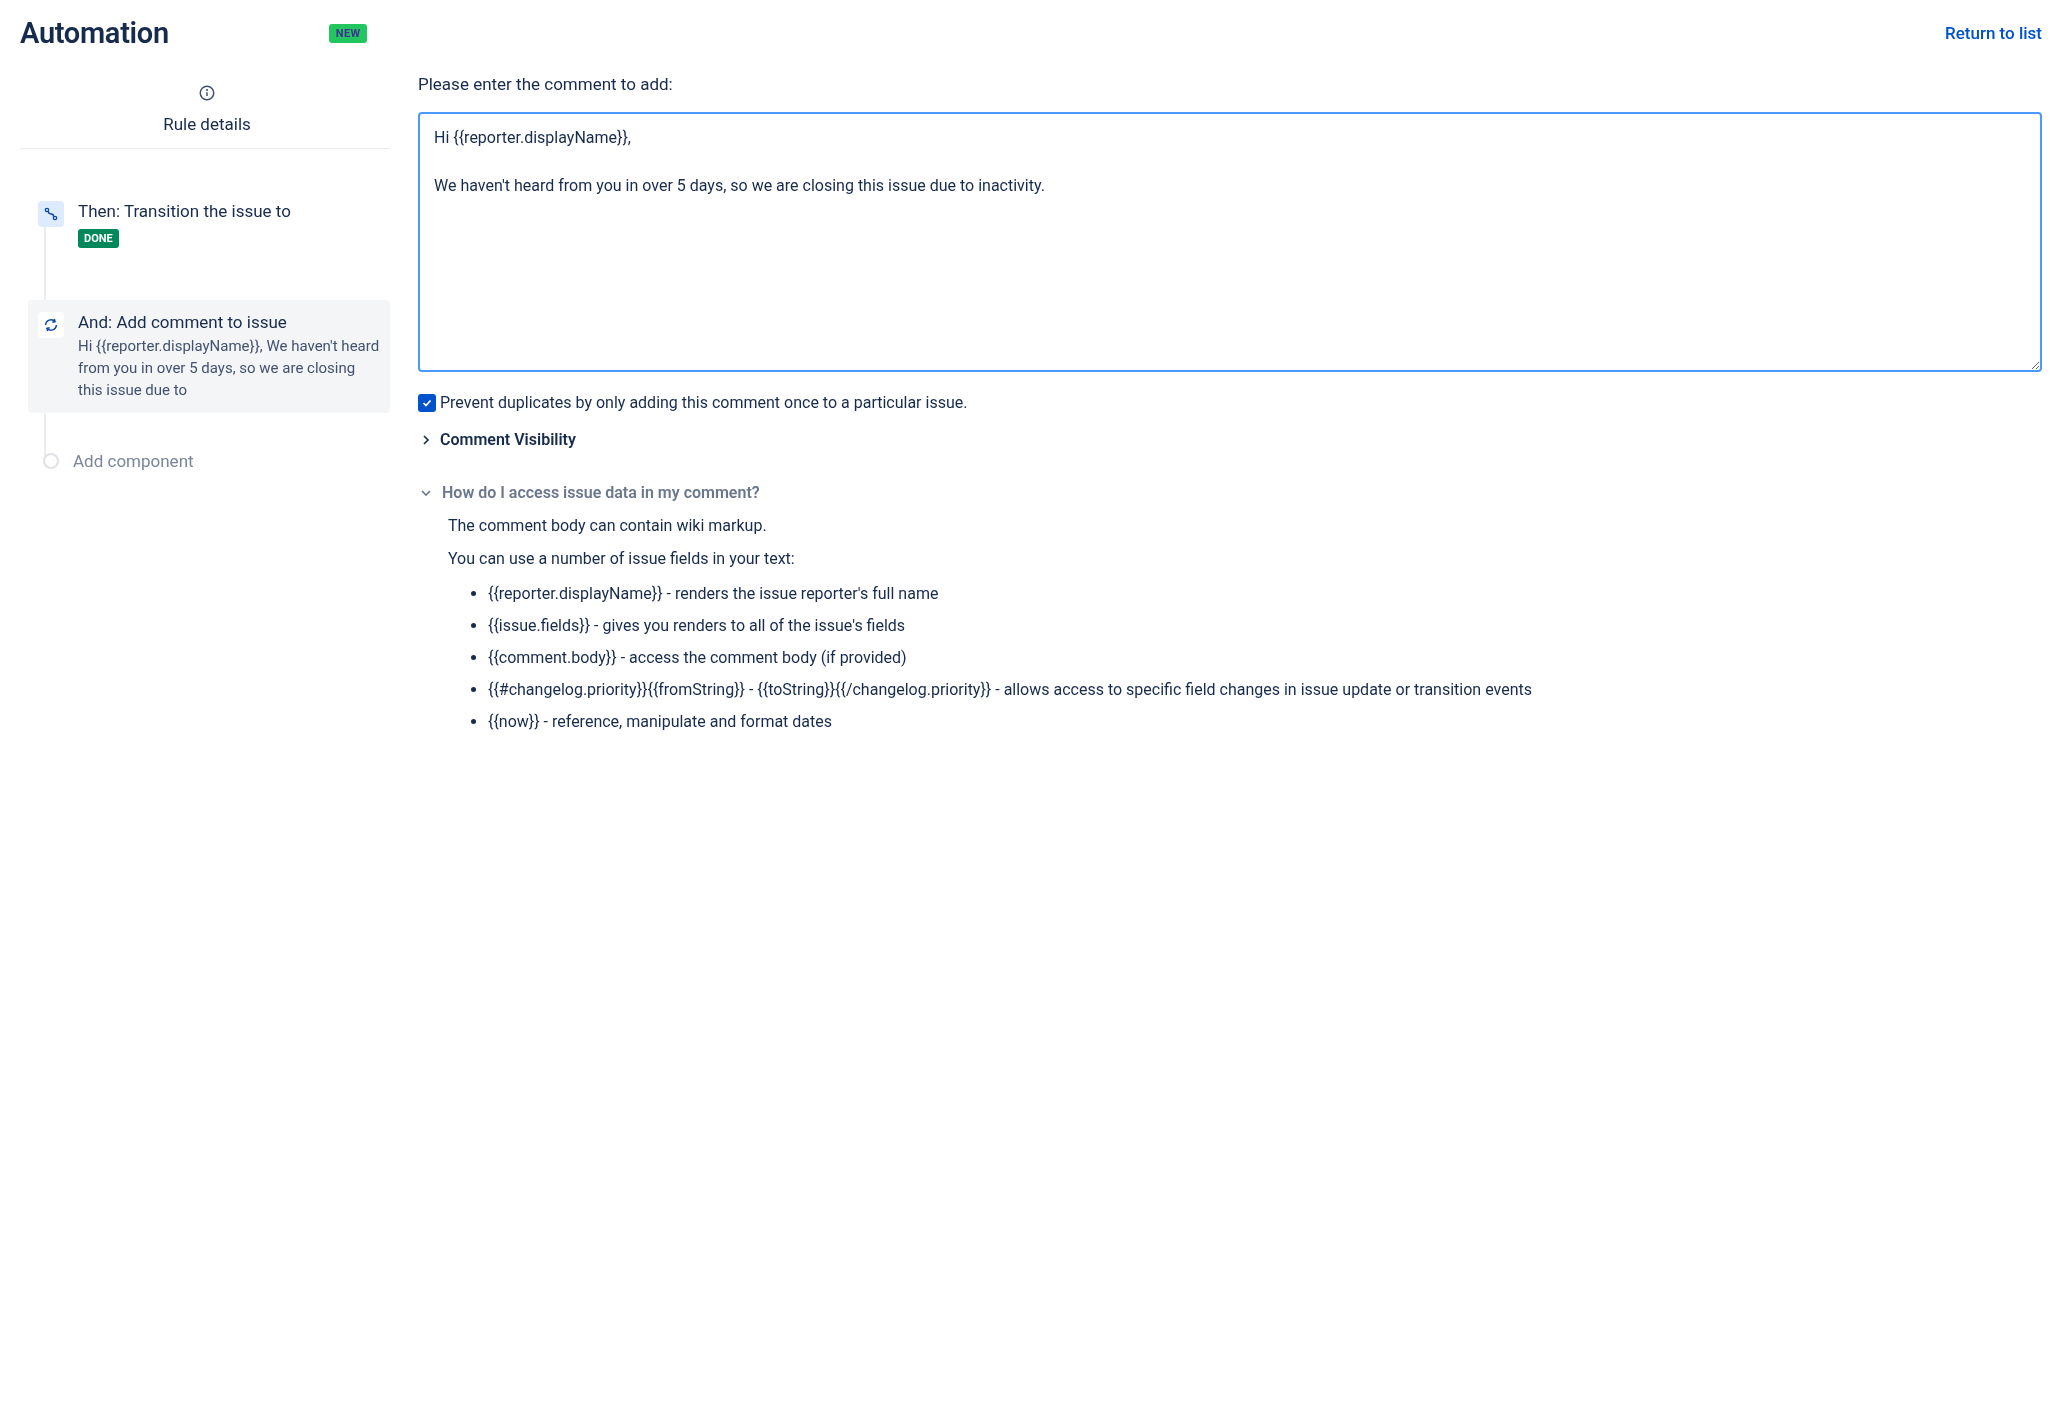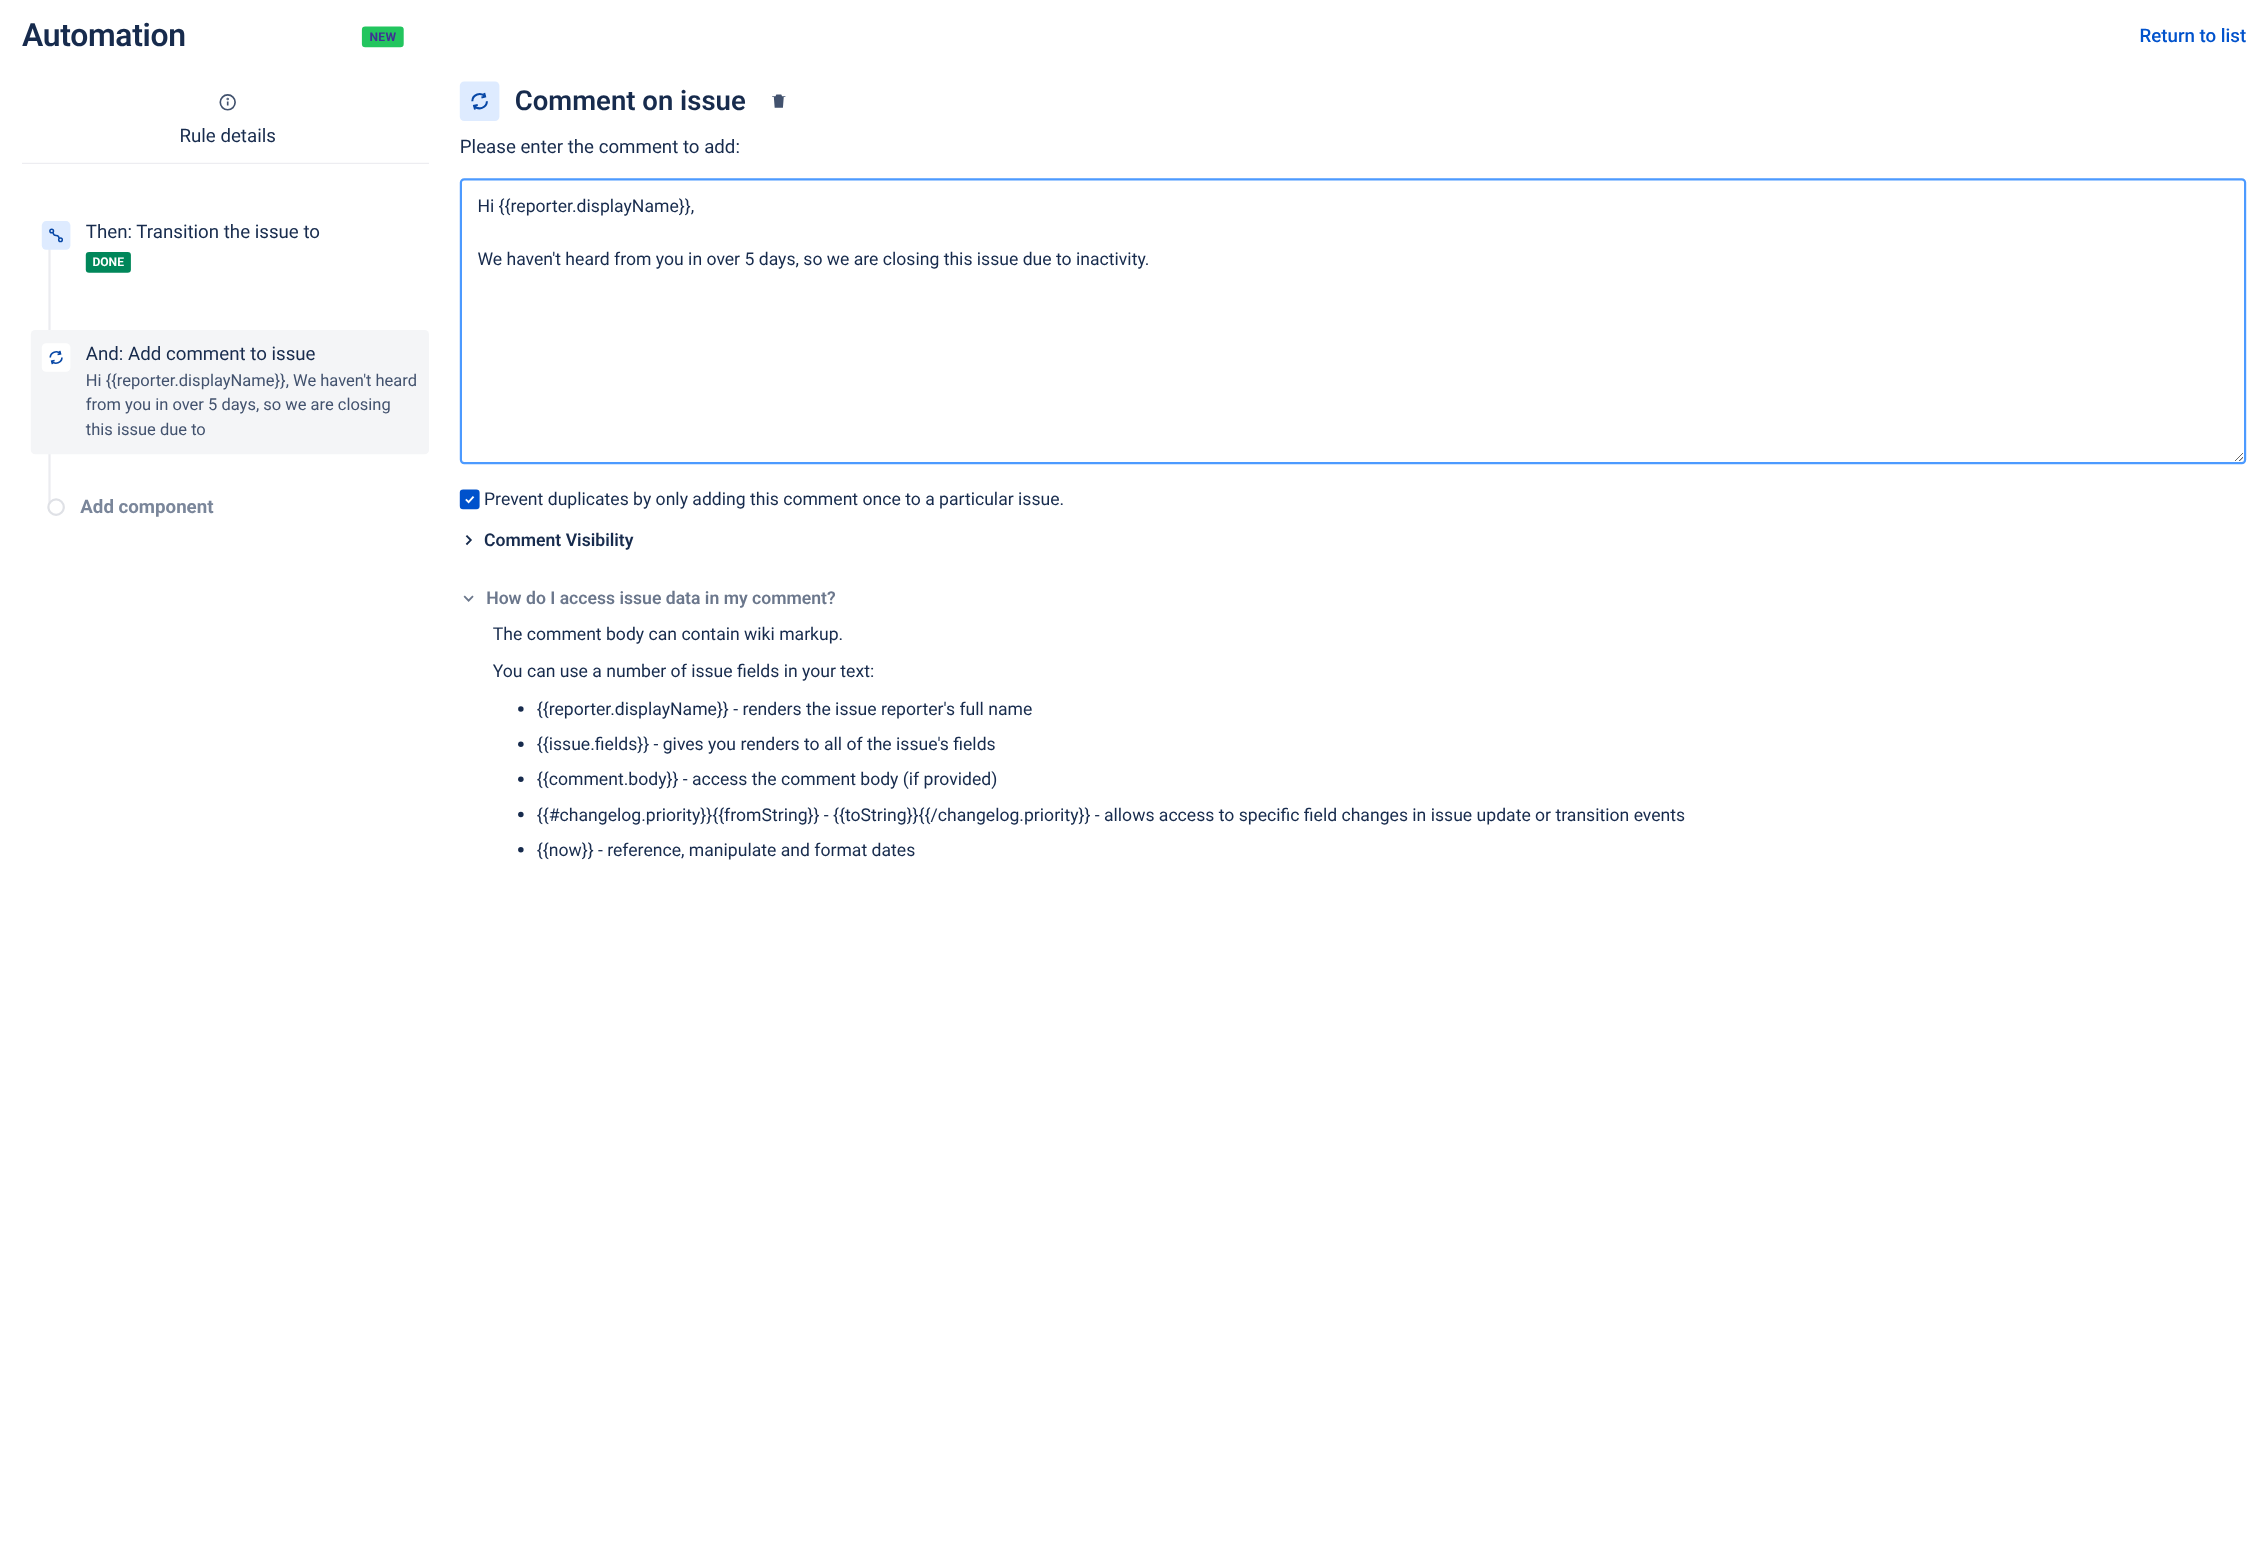--- a/index.html
+++ b/index.html
@@ -260,44 +260,28 @@
                 <polyline points="17 3 18 7 14 8"></polyline>
                 <polyline points="7 21 6 17 10 16"></polyline>
               </svg>
           </div>
           <div>
             <div class="node-title">And: Add comment to issue</div>
             <div class="node-sub">Hi {{reporter.displayName}}, We haven't heard from you in over 5 days, so we are closing this issue due to</div>
           </div>
         </div>
 
-        <div class="add-node" style="margin-top:30px;font-weight:bold;">
+        <div class="add-node" style="margin-top:30px;">
           <div class="add-circle"></div>
           <span class="add-text">Add component</span>
         </div>
       </div>
     </div>
 
     <div class="main">
-      <div class="main-header">
-        <div class="main-header-icon">
-          <svg viewBox="0 0 24 24" width="20" height="20" fill="none" stroke="#0747A6" stroke-width="2.2">
-              <path d="M4 12a8 8 0 0 1 14-5"></path>
-              <path d="M20 12a8 8 0 0 1-14 5"></path>
-              <polyline points="17 3 18 7 14 8"></polyline>
-              <polyline points="7 21 6 17 10 16"></polyline>
-            </svg>
-        </div>
-        <h2 class="main-title">Comment on issue</h2>
-        <div class="trash-btn">
-          <svg viewBox="0 0 24 24" width="18" height="18" fill="#42526E">
-              <path d="M6 7h12l-1 13H7L6 7zm3-3h6l1 2H8l1-2zM4 6h16v1H4V6z"></path>
-            </svg>
-        </div>
-      </div>
 
       <p class="intro">Please enter the comment to add:</p>
 
       <textarea class="comment-box" style="">Hi {{reporter.displayName}},
 
 We haven't heard from you in over 5 days, so we are closing this issue due to inactivity.</textarea>
 
       <div class="checkbox-row">
         <div class="checkbox">
           <svg viewBox="0 0 24 24" fill="none" stroke="#fff" stroke-width="3.5">

